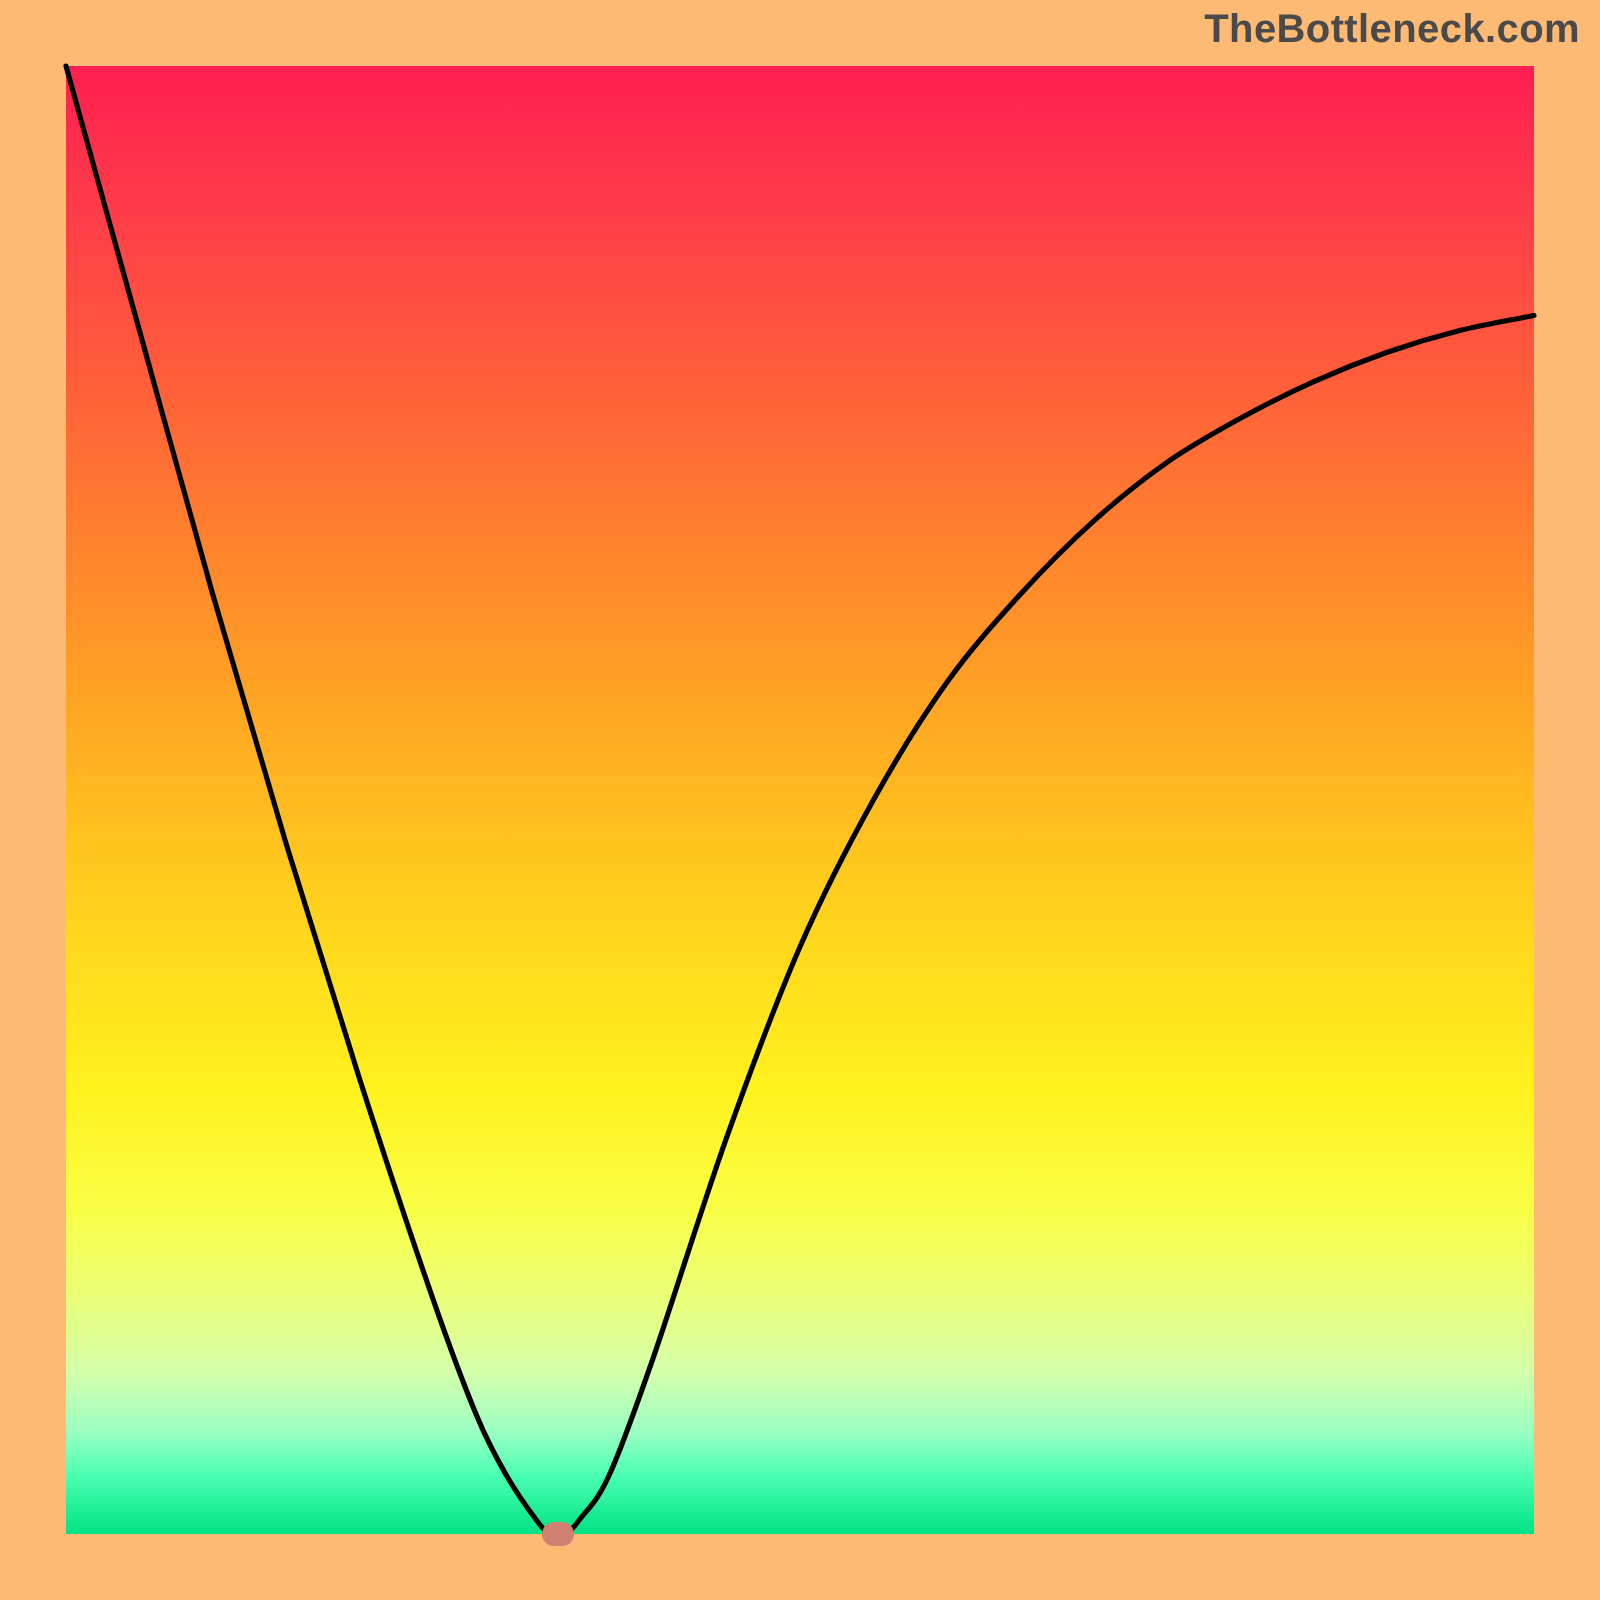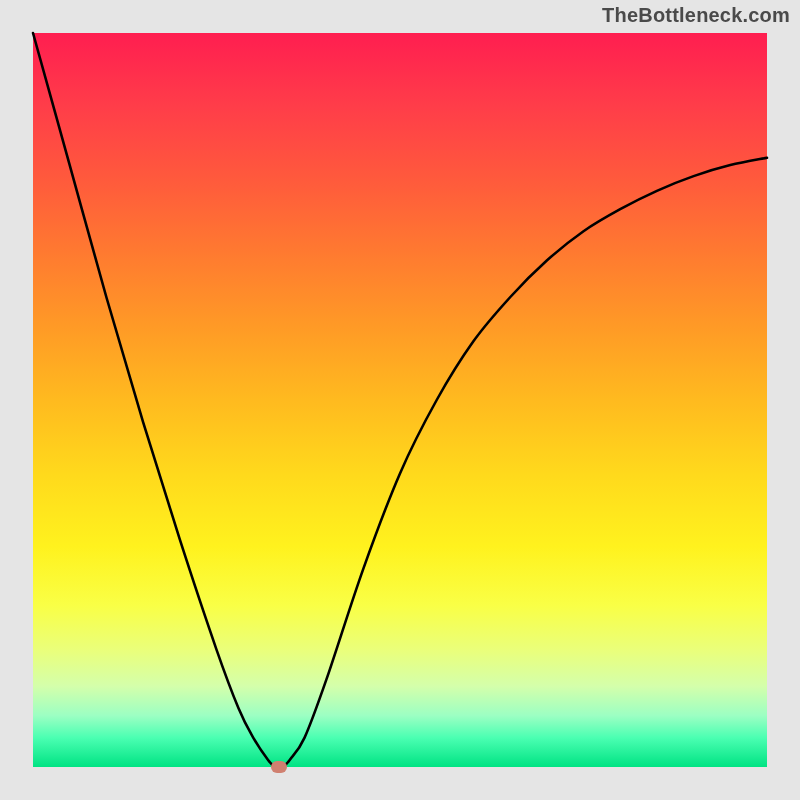--- a/index.html
+++ b/index.html
@@ -8,21 +8,21 @@
     width: 800px;
     height: 800px;
     overflow: hidden;
     font-family: Arial, Helvetica, sans-serif;
     background: #000;
   }
   .frame {
     position: relative;
     width: 800px;
     height: 800px;
-    background: #e5e5e5;
+    background: #fdba74;
   }
   .watermark {
     position: absolute;
     top: 4px;
     right: 10px;
     color: #4a4a4a;
     font-size: 20px;
     font-weight: 600;
     letter-spacing: 0.2px;
     z-index: 10;

